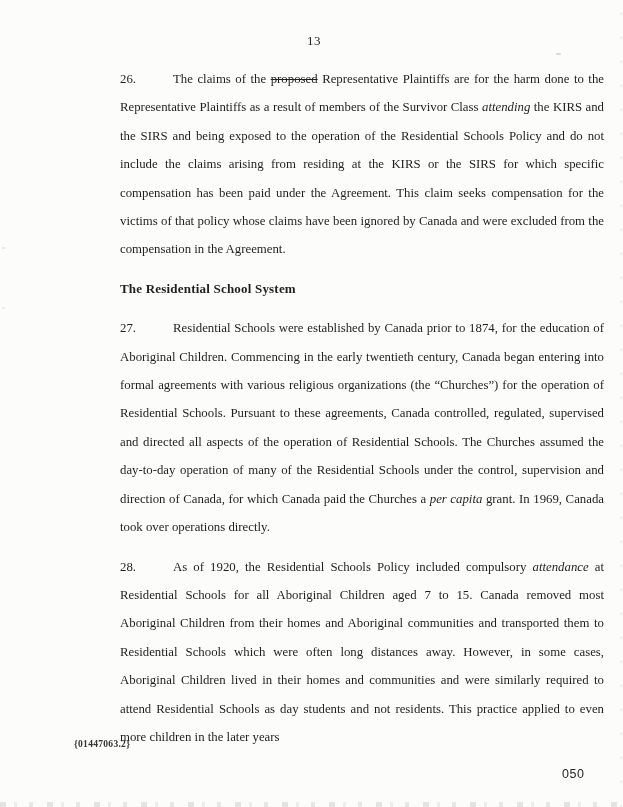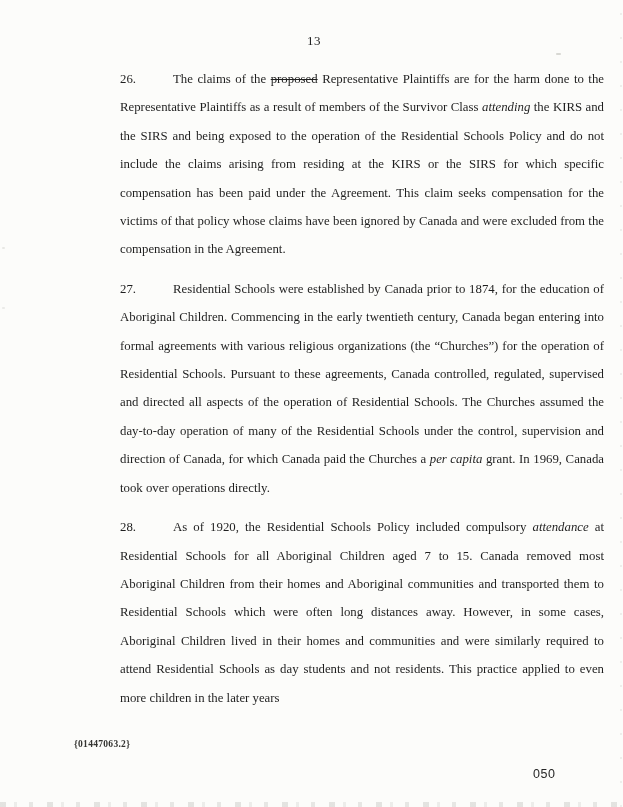--- a/index.html
+++ b/index.html
@@ -59,21 +59,21 @@
     position: absolute;
     left: 74px;
     top: 739px;
     font-size: 9.5px;
     letter-spacing: 0.3px;
     color: #333330;
     font-weight: bold;
   }
   .bates {
     position: absolute;
-    left: 533px;
+    left: 562px;
     top: 767px;
     font-family: "Liberation Sans", "DejaVu Sans", sans-serif;
     font-size: 12.5px;
     letter-spacing: 0.5px;
     color: var(--stamp-ink);
   }
   
   .noise-band {
     position: absolute;
     left: 0; right: 0; bottom: 0;
@@ -110,20 +110,21 @@
 <body>
 
 <div class="page">
 
   <div class="header-num">13</div>
 
   <div class="content">
 
     <p class="para"><span class="pnum">26.</span><span><span>The claims of the </span><span class="seg-strike">proposed</span><span> Representative Plaintiffs are for the harm done to the Representative Plaintiffs as a result of members of the Survivor Class </span><span class="seg-italic">attending</span><span> the KIRS and the SIRS and being exposed to the operation of the Residential Schools Policy and do not include the claims arising from residing at the KIRS or the SIRS for which specific compensation has been paid under the Agreement.  This claim seeks compensation for the victims of that policy whose claims have been ignored by Canada and were excluded from the compensation in the Agreement.</span></span></p>
 
+    <h2 class="heading">The Residential School System</h2>
 
     <p class="para"><span class="pnum">27.</span><span><span>Residential Schools were established by Canada prior to 1874, for the education of Aboriginal Children.  Commencing in the early twentieth century, Canada began entering into formal agreements with various religious organizations (the “Churches”) for the operation of Residential Schools.  Pursuant to these agreements, Canada controlled, regulated, supervised and directed all aspects of the operation of Residential Schools.  The Churches assumed the day-to-day operation of many of the Residential Schools under the control, supervision and direction of Canada, for which Canada paid the Churches a </span><span class="seg-italic">per capita</span><span> grant.  In 1969, Canada took over operations directly.</span></span></p>
 
     <p class="para"><span class="pnum">28.</span><span><span>As of 1920, the Residential Schools Policy included compulsory </span><span class="seg-italic">attendance</span><span> at Residential Schools for all Aboriginal Children aged 7 to 15.  Canada removed most Aboriginal Children from their homes and Aboriginal communities and transported them to Residential Schools which were often long distances away.  However, in some cases, Aboriginal Children lived in their homes and communities and were similarly required to attend Residential Schools as day students and not residents.  This practice applied to even more children in the later years</span></span></p>
 
   </div>
 
   <div class="footer-code">{01447063.2}</div>
 
   <div class="bates">050</div>

